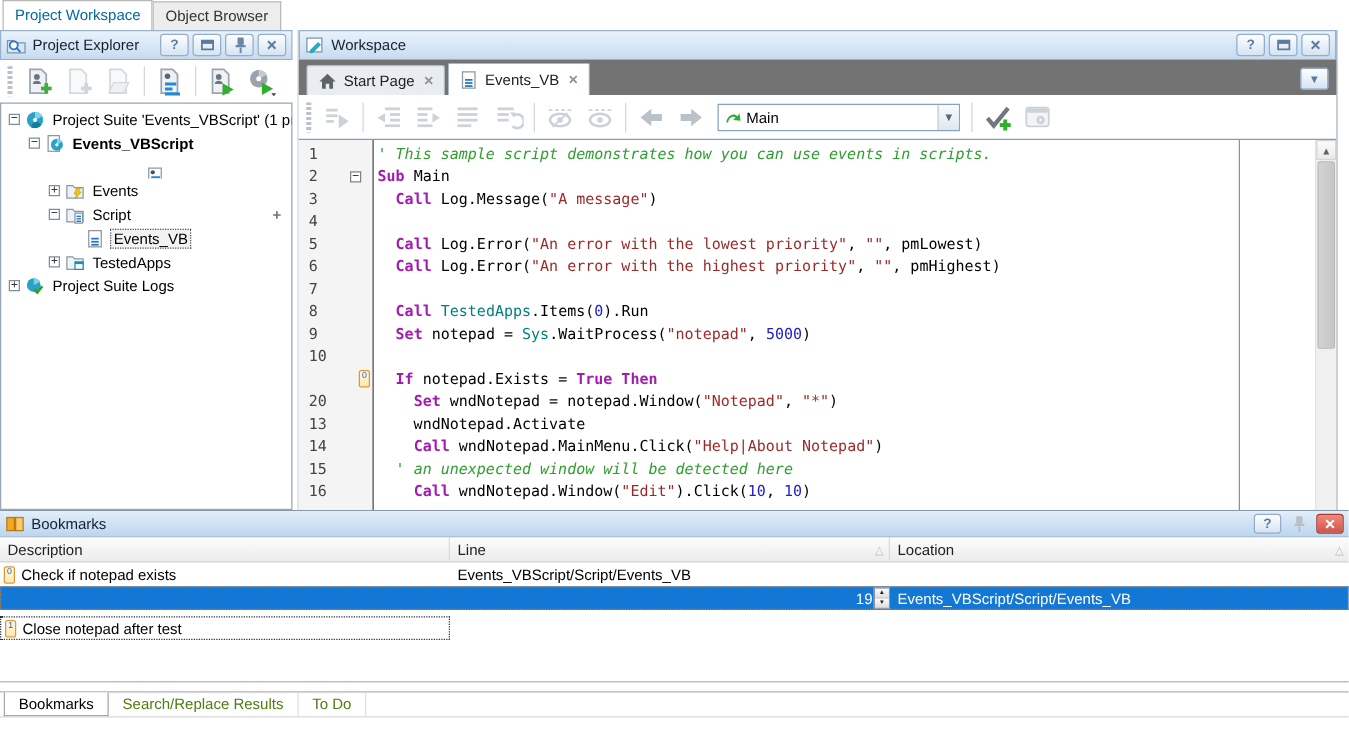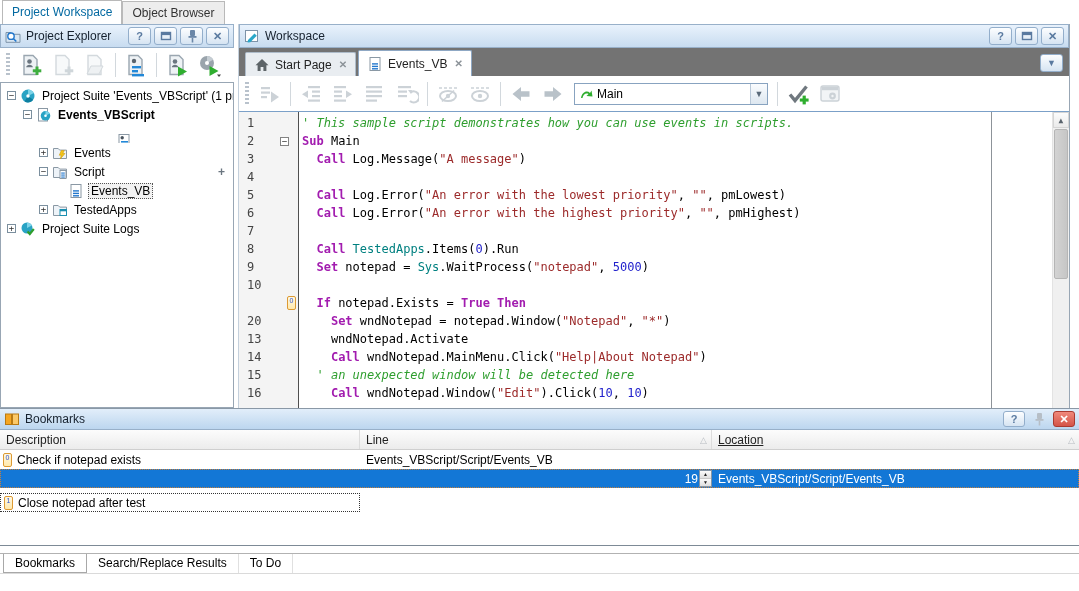--- a/index.html
+++ b/index.html
@@ -88,21 +88,21 @@
   .bm-row.sel .bm-c1 { background:#fff; color:#000; border:1px dotted #333;margin-top:48px; }
   .spin { width:13px; height:17px; border:1px solid #8595a5; background:#eee; display:flex; flex-direction:column; margin-left:1px; flex:none; }
   .spin b { flex:1; font-size:5px; line-height:7px; color:#222; background:linear-gradient(#fbfbfb,#dedede); display:flex; align-items:center; justify-content:center; border-bottom:1px solid #c8c8c8; }
   .spin b:last-child { border-bottom:none; }
   .bm-empty { flex:1; background:#fff; }
 
   .gapstrip { height:7px; background:#fff; }
 
   
   .btabs { height:21px; background:#fff; border-top:1px solid #b2b2b2; border-bottom:1px solid #dadada; display:flex; padding-left:3px; }
-  .btab { padding:0 11px; line-height:19px; color:#000000; border-right:1px solid #e0e0e0; }
+  .btab { padding:0 11px; line-height:19px; color:#4d7c0f; border-right:1px solid #e0e0e0; }
   .btab.active { background:#fff; color:#000; border:1px solid #a8a8a8; border-top:none; }
   .statusbar { height:17px; background:#f0f0f0; display:flex; align-items:center; font-size:11px; color:#9f9f9f; }
   .st-cell { height:100%; display:flex; align-items:center; border-right:1px solid #dcdcdc; }
   .st-ind { padding:0 7px; }
   .st-ind.on { color:#000; font-weight:bold; }
   .sizegrip { margin-left:auto; width:12px; height:12px; margin-right:2px; align-self:flex-end; position:relative; }
   .sizegrip i { position:absolute; width:3px; height:3px; background:#c2c2c2; }
 </style>
 </head>
 <body>
@@ -507,21 +507,21 @@
             </svg>
           </span>
           <span class="hbtn red">
             <span style="font-size:11px">✕</span>
           </span>
         </span>
     </div>
     <div class="bm-cols" id="bmCols">
         <div class="bm-col" style="width: 360px;">Description</div>
         <div class="bm-col" style="width: 352px;">Line<span class="sort">△</span></div>
-        <div class="bm-col" style="flex: 1 1 0%; border-right: none; text-decoration: underline;">Location<span class="sort">△</span></div>
+        <div class="bm-col" style="flex: 1 1 0%; border-right: none;">Location<span class="sort">△</span></div>
       </div>
     <div id="bmRows">
         <div class="bm-row">
           <div class="bm-c1">
             <span class="bmk">
               <i>0</i>
             </span>
             <span>Check if notepad exists</span>
           </div>
           <div class="bm-c3">

